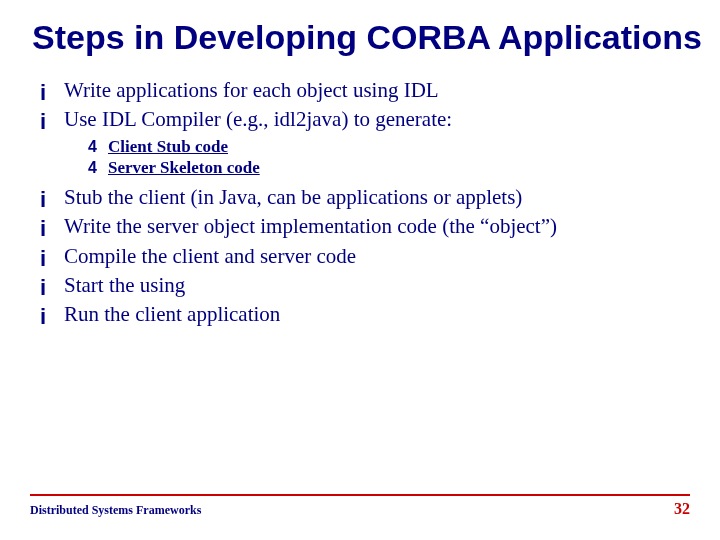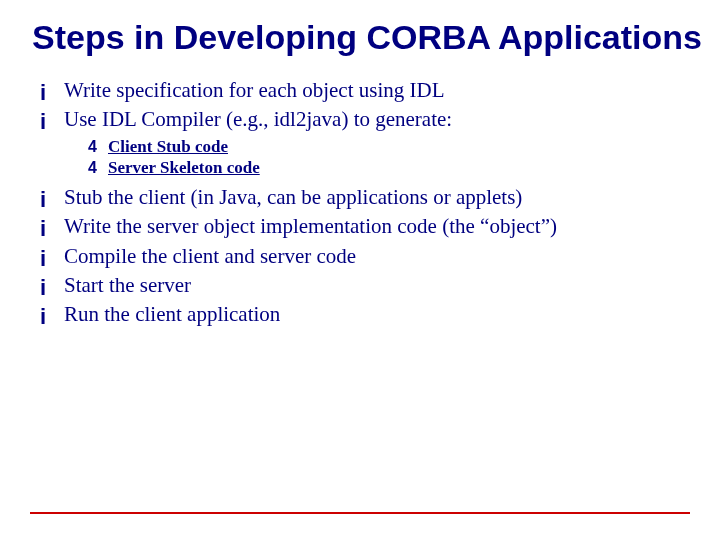--- a/index.html
+++ b/index.html
@@ -99,21 +99,21 @@
 <body>
 
 <div class="slide">
 
   <h1 class="title">Steps in Developing CORBA Applications</h1>
 
   <div class="content">
 
     <div class="main-item">
       <span class="main-bullet">i</span>
-      <span class="main-text">Write specification for each object using IDL</span>
+      <span class="main-text">Write applications for each object using IDL</span>
     </div>
 
     <div class="main-item">
       <span class="main-bullet">i</span>
       <span class="main-text">Use IDL Compiler (e.g., idl2java) to generate:</span>
     </div>
 
     <div class="sub-list">
       <div class="sub-item">
         <span class="sub-bullet">4</span>
@@ -135,27 +135,31 @@
       <span class="main-text">Write the server object implementation code (the “object”)</span>
     </div>
 
     <div class="main-item">
       <span class="main-bullet">i</span>
       <span class="main-text">Compile the client and server code</span>
     </div>
 
     <div class="main-item">
       <span class="main-bullet">i</span>
-      <span class="main-text">Start the server</span>
+      <span class="main-text">Start the using</span>
     </div>
 
     <div class="main-item">
       <span class="main-bullet">i</span>
       <span class="main-text">Run the client application</span>
     </div>
 
   </div>
 
   <div class="footer">
     <hr class="hr">
+    <div class="footer-row">
+      <span class="footer-left">Distributed Systems Frameworks</span>
+      <span class="footer-right">32</span>
+    </div>
   </div>
 
 </div>
 
 </body></html>

